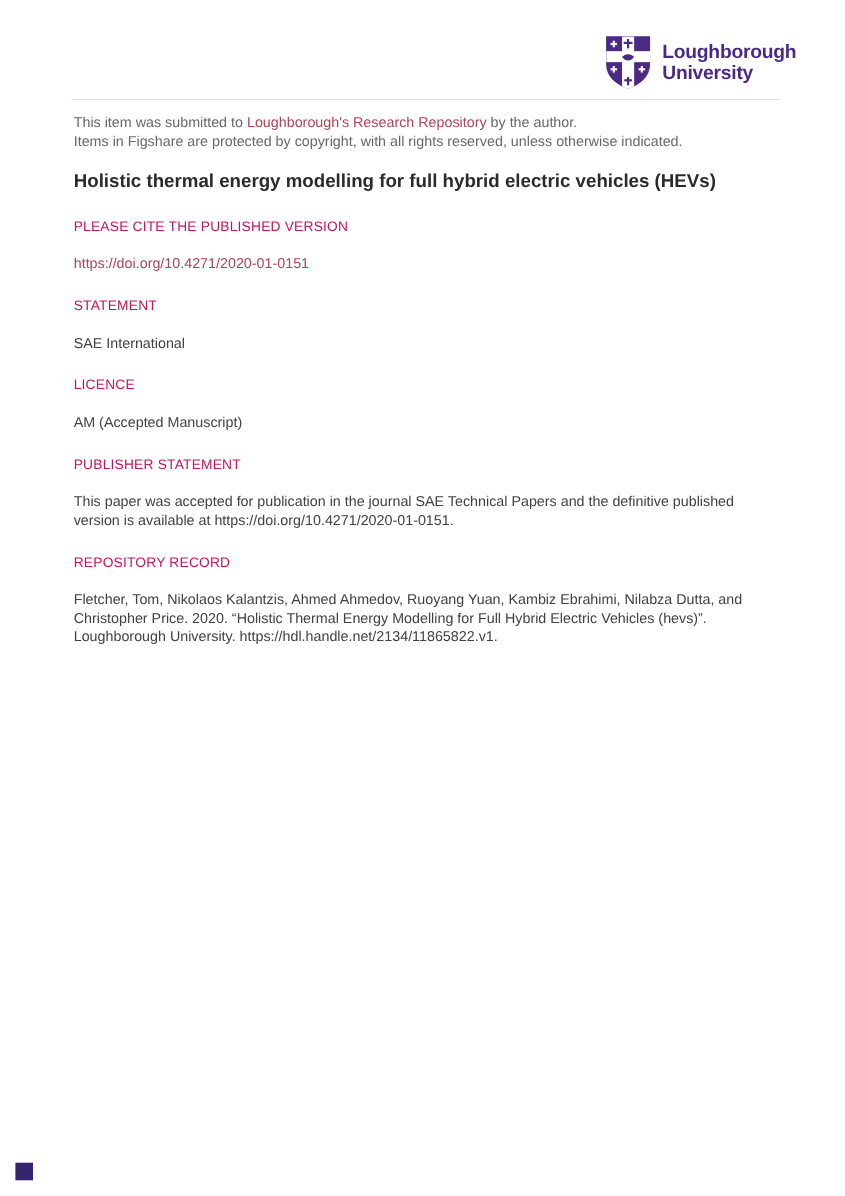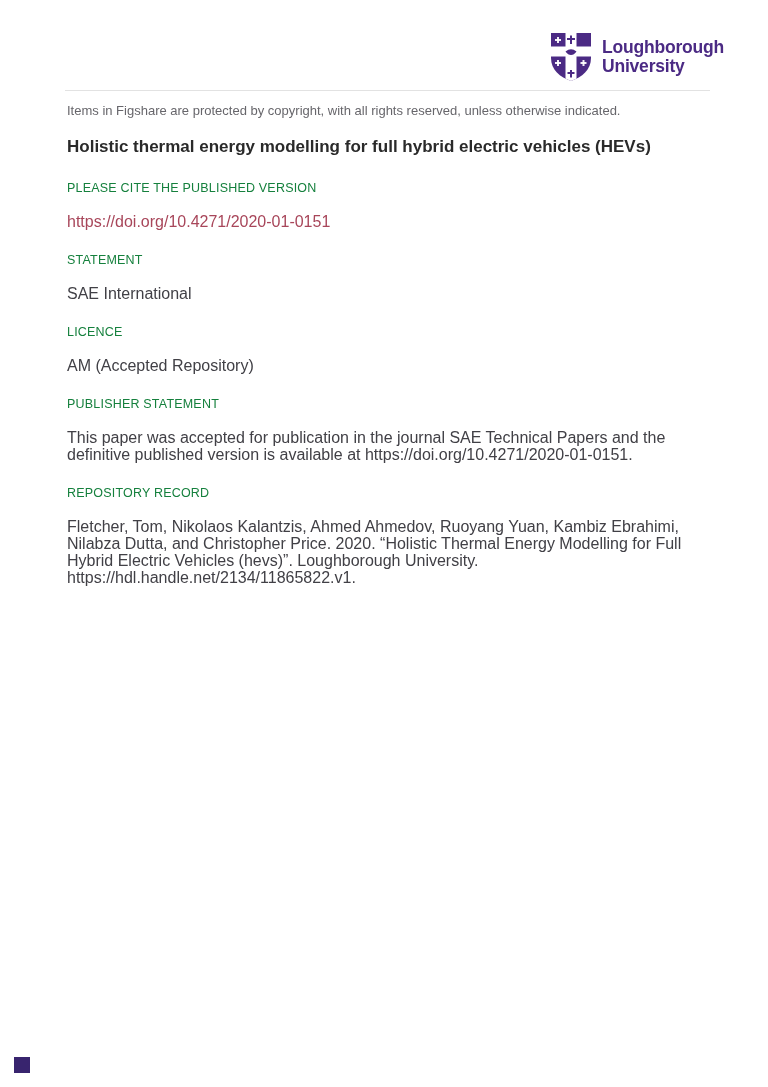--- a/index.html
+++ b/index.html
@@ -27,25 +27,25 @@
     margin-top:11px;font-size:13px;line-height:18px;color:#67666b;
   }
   .intro a, a.doi-link{
     color:#a8465a;text-decoration:none;cursor:pointer;
   }
   .paper-title{
     margin:16px 0 0 0;font-size:17px;line-height:22px;font-weight:bold;
     color:#2a2a2a;
   }
   .sec-label{
-    margin:23px 0 0 0;font-size:12.5px;line-height:15px;color:#15803d;
+    margin:23px 0 0 0;font-size:12.5px;line-height:15px;color:#be185d;
     letter-spacing:0.2px;
   }
   .sec-value{
-    margin:17px 0 0 0;font-size:16px;line-height:17px;color:#414046;
+    margin:17px 0 0 0;font-size:13px;line-height:17px;color:#414046;
     max-width:648px;
   }
   .corner-mark{
     position:absolute;left:14px;bottom:14px;width:16px;height:16px;
     background:#38246e;
   }
 </style>
 </head>
 <body>
 
@@ -81,38 +81,39 @@
       <div>University</div>
     </div>
   </div>
 </div>
 
 <hr class="rule">
 
 <div class="content">
 
   <div class="intro">
+    <div><span>This item was submitted to </span><a>Loughborough's Research Repository</a><span> by the author.</span></div>
     <div>Items in Figshare are protected by copyright, with all rights reserved, unless otherwise indicated.</div>
   </div>
 
   <h1 class="paper-title">Holistic thermal energy modelling for full hybrid electric vehicles (HEVs)</h1>
 
   <div>
     <div class="sec-label">PLEASE CITE THE PUBLISHED VERSION</div>
     <p class="sec-value"><a class="doi-link">https://doi.org/10.4271/2020-01-0151</a></p>
   </div>
 
   <div>
     <div class="sec-label">STATEMENT</div>
     <p class="sec-value">SAE International</p>
   </div>
 
   <div>
     <div class="sec-label">LICENCE</div>
-    <p class="sec-value">AM (Accepted Repository)</p>
+    <p class="sec-value">AM (Accepted Manuscript)</p>
   </div>
 
   <div>
     <div class="sec-label">PUBLISHER STATEMENT</div>
     <p class="sec-value">This paper was accepted for publication in the journal SAE Technical Papers and the definitive published version is available at https://doi.org/10.4271/2020-01-0151.</p>
   </div>
 
 
   <div>
     <div class="sec-label">REPOSITORY RECORD</div>

